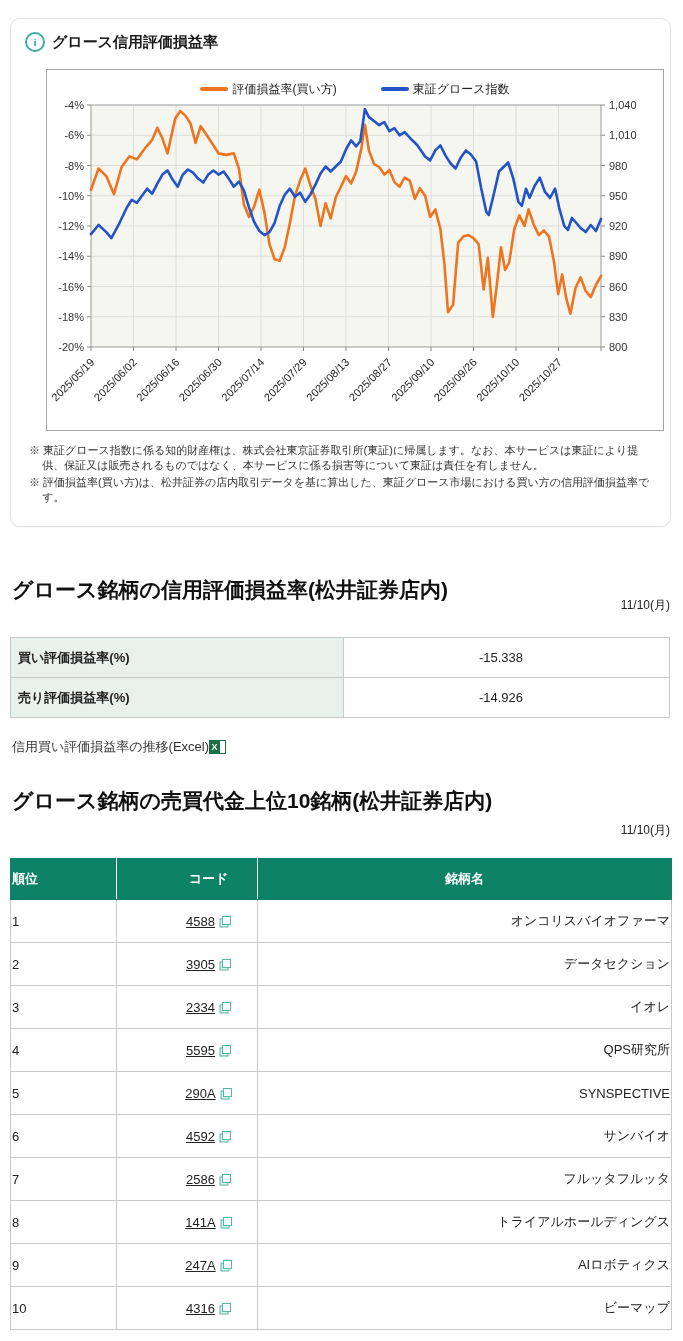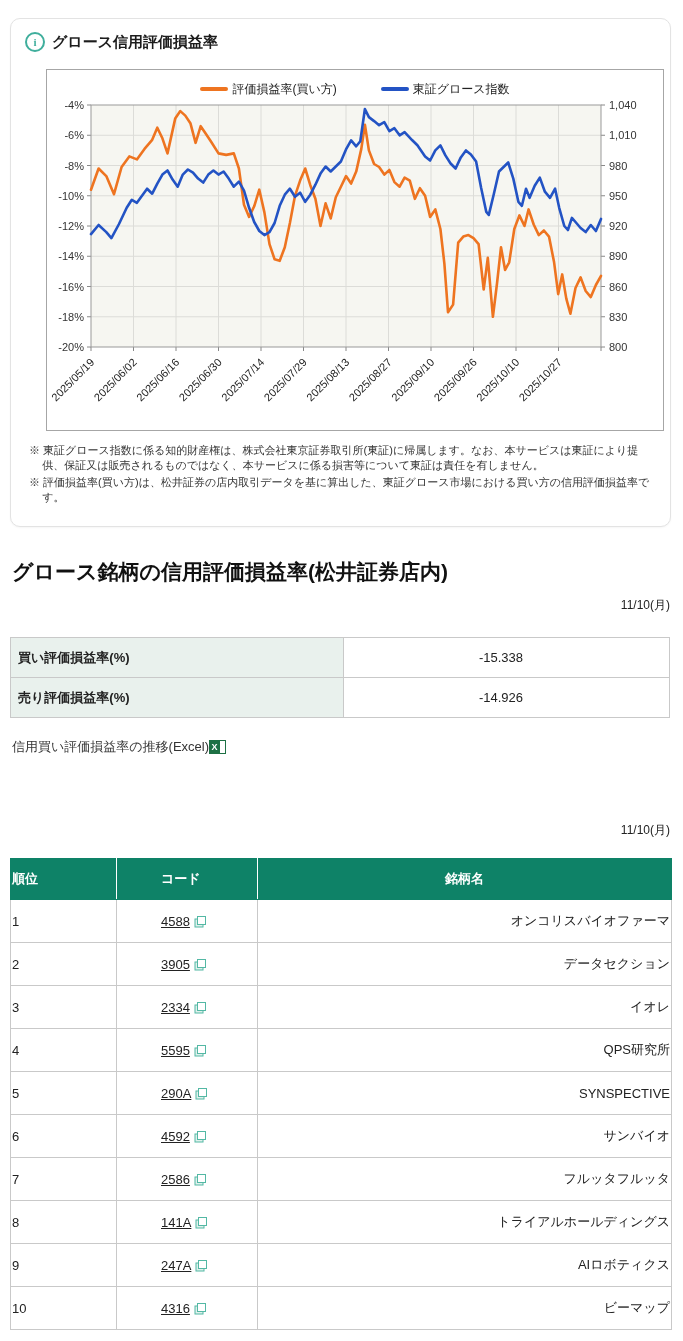--- a/index.html
+++ b/index.html
@@ -43,21 +43,21 @@
                     font-weight:bold;text-align:center;line-height:14px;}
   .excel-icon .sheet{width:5px;height:12px;background:#fff;border:1px solid #1d7044;border-left:none;}
 
   
   .top10-table{position:absolute;left:10px;top:858px;width:662px;}
   .top10-table th{background:#0e8267;color:#fff;font-size:13px;font-weight:bold;
                   height:38px;border:1px solid #0e8267;border-right:1px solid #fff;}
   .top10-table th:last-child{border-right:1px solid #0e8267;}
   .top10-table td{border:1px solid #c9c9c9;font-size:13px;height:43px;color:#222;box-sizing:border-box;}
   .col-rank{width:103px;text-align:left;}
-  .col-code{width:95px;text-align:left;padding-left:44px;}
+  .col-code{width:95px;text-align:center;padding-left:44px;}
   .col-name{text-align:right;padding-left:16px;}
   .code-link{color:#222;text-decoration:underline;cursor:pointer;}
   .copy-icon{display:inline-block;vertical-align:-2px;margin-left:4px;}
 </style>
 </head>
 <body>
 
 <div class="page">
 
   <div class="card">
@@ -161,21 +161,21 @@
           <polyline points="44.0,90.7 51.6,69.5 59.3,77.1 67.0,95.2 74.6,68.0 82.3,57.4 89.9,60.4 97.5,49.9 105.2,40.8 110.3,28.7 115.4,39.3 120.5,54.4 128.2,19.6 133.3,12.1 138.3,16.6 143.4,24.2 148.6,43.8 153.7,27.2 158.8,34.7 163.8,42.3 171.5,54.4 179.2,55.9 186.8,54.4 191.9,69.5 197.0,105.8 202.1,117.9 207.2,107.3 212.3,90.7 217.4,113.4 222.5,145.1 227.6,160.3 232.7,161.8 237.8,148.2 242.9,124.0 248.0,96.8 253.1,81.6 258.2,69.5 263.3,86.2 268.4,99.8 273.5,127.0 278.6,104.3 283.7,119.4 288.8,98.3 293.9,87.7 299.0,77.1 304.1,84.6 309.2,72.6 314.3,49.9 317.9,25.7 321.9,51.4 327.1,65.0 332.1,68.0 337.3,75.6 342.4,71.0 347.4,83.1 352.6,87.7 357.6,78.6 362.8,81.6 367.9,99.8 372.9,89.2 378.1,96.8 383.1,117.9 388.3,110.4 393.4,130.0 397.4,164.8 401.0,213.2 406.1,205.6 411.2,143.6 416.3,137.6 421.4,136.1 426.5,139.1 431.6,145.1 436.7,190.5 440.8,158.8 445.9,217.8 450.0,184.5 454.0,148.2 458.1,170.9 462.2,163.3 467.3,130.0 472.4,116.4 477.5,127.0 481.6,110.4 486.7,125.5 491.8,136.1 496.9,131.5 502.0,137.6 507.1,163.3 511.2,195.1 515.2,175.4 519.3,199.6 523.4,214.7 528.5,189.0 533.6,178.4 538.7,192.0 543.8,198.1 548.9,186.0 554.0,176.9" fill="none" stroke="#ee7420" stroke-width="2.6" stroke-linejoin="round" stroke-linecap="round"></polyline>
           <polyline points="44.0,135.1 51.6,126.0 59.3,133.1 64.4,139.1 72.0,125.0 79.7,108.8 84.8,100.8 89.9,103.8 95.0,96.8 100.1,89.7 105.2,94.7 110.3,84.7 115.4,75.6 120.5,71.5 125.6,80.6 130.7,87.7 135.8,75.6 140.9,70.5 146.0,73.6 151.1,79.6 156.2,83.6 161.3,75.6 166.4,71.5 171.5,75.6 176.6,72.5 181.7,79.6 186.8,87.7 191.9,82.6 197.0,91.7 202.1,108.8 207.2,123.0 212.3,132.0 217.4,136.1 222.5,133.1 227.6,124.0 232.7,106.8 237.8,95.7 242.9,89.7 248.0,97.8 253.1,93.7 258.2,102.8 263.3,95.7 268.4,85.7 273.5,74.6 278.6,67.5 283.7,72.5 288.8,67.5 293.9,62.5 299.0,50.4 304.1,41.3 309.2,47.3 313.3,42.3 317.9,10.0 321.9,18.1 327.1,22.1 332.1,26.2 337.3,23.1 342.4,32.2 347.4,29.2 352.6,36.3 357.6,33.2 365.3,41.3 370.4,46.3 378.1,57.4 383.1,61.5 388.3,51.4 393.4,46.3 398.4,56.4 403.6,64.5 408.6,69.5 413.8,58.4 418.9,51.4 423.9,55.4 429.1,62.5 434.1,88.7 439.3,112.9 441.8,115.9 446.9,94.7 452.0,72.5 457.1,67.5 461.2,63.5 466.3,79.6 471.4,102.8 474.9,106.8 479.0,89.7 482.6,98.8 487.7,86.7 492.8,78.6 497.9,92.7 503.0,98.8 508.1,89.7 512.2,108.8 517.3,127.0 520.9,131.0 524.9,118.9 528.5,123.0 533.6,129.0 538.7,133.1 543.8,126.0 548.9,132.0 554.0,119.9" fill="none" stroke="#2353c4" stroke-width="2.6" stroke-linejoin="round" stroke-linecap="round"></polyline>
         </svg>
     </div>
     <div class="footnotes">
         <p class="footnote">※ 東証グロース指数に係る知的財産権は、株式会社東京証券取引所(東証)に帰属します。なお、本サービスは東証により提供、保証又は販売されるものではなく、本サービスに係る損害等について東証は責任を有しません。</p>
         <p class="footnote">※ 評価損益率(買い方)は、松井証券の店内取引データを基に算出した、東証グロース市場における買い方の信用評価損益率です。</p>
       </div>
   </div>
 
-  <div class="sec-heading" style="top:558px">グロース銘柄の信用評価損益率(松井証券店内)</div>
+  <div class="sec-heading" style="top:576px">グロース銘柄の信用評価損益率(松井証券店内)</div>
   <div class="sec-date" style="top:597px">11/10(月)</div>
   <table class="rate-table">
       <tbody>
         <tr>
           <td class="rate-label">買い評価損益率(%)</td>
           <td class="rate-value">-15.338</td>
         </tr>
         <tr>
           <td class="rate-label">売り評価損益率(%)</td>
           <td class="rate-value">-14.926</td>
@@ -183,20 +183,21 @@
       </tbody>
     </table>
   <div class="excel-row">
     <a class="excel-link">信用買い評価損益率の推移(Excel)</a>
     <span class="excel-icon">
         <span class="xbox">X</span>
         <span class="sheet"></span>
       </span>
   </div>
 
+  <div class="sec-heading" style="top:787px">グロース銘柄の売買代金上位10銘柄(松井証券店内)</div>
   <div class="sec-date" style="top:822px">11/10(月)</div>
   <table class="top10-table">
     <thead>
         <tr>
           <th class="col-rank">順位</th>
           <th class="col-code">コード</th>
           <th>銘柄名</th>
         </tr>
       </thead>
     <tbody>

